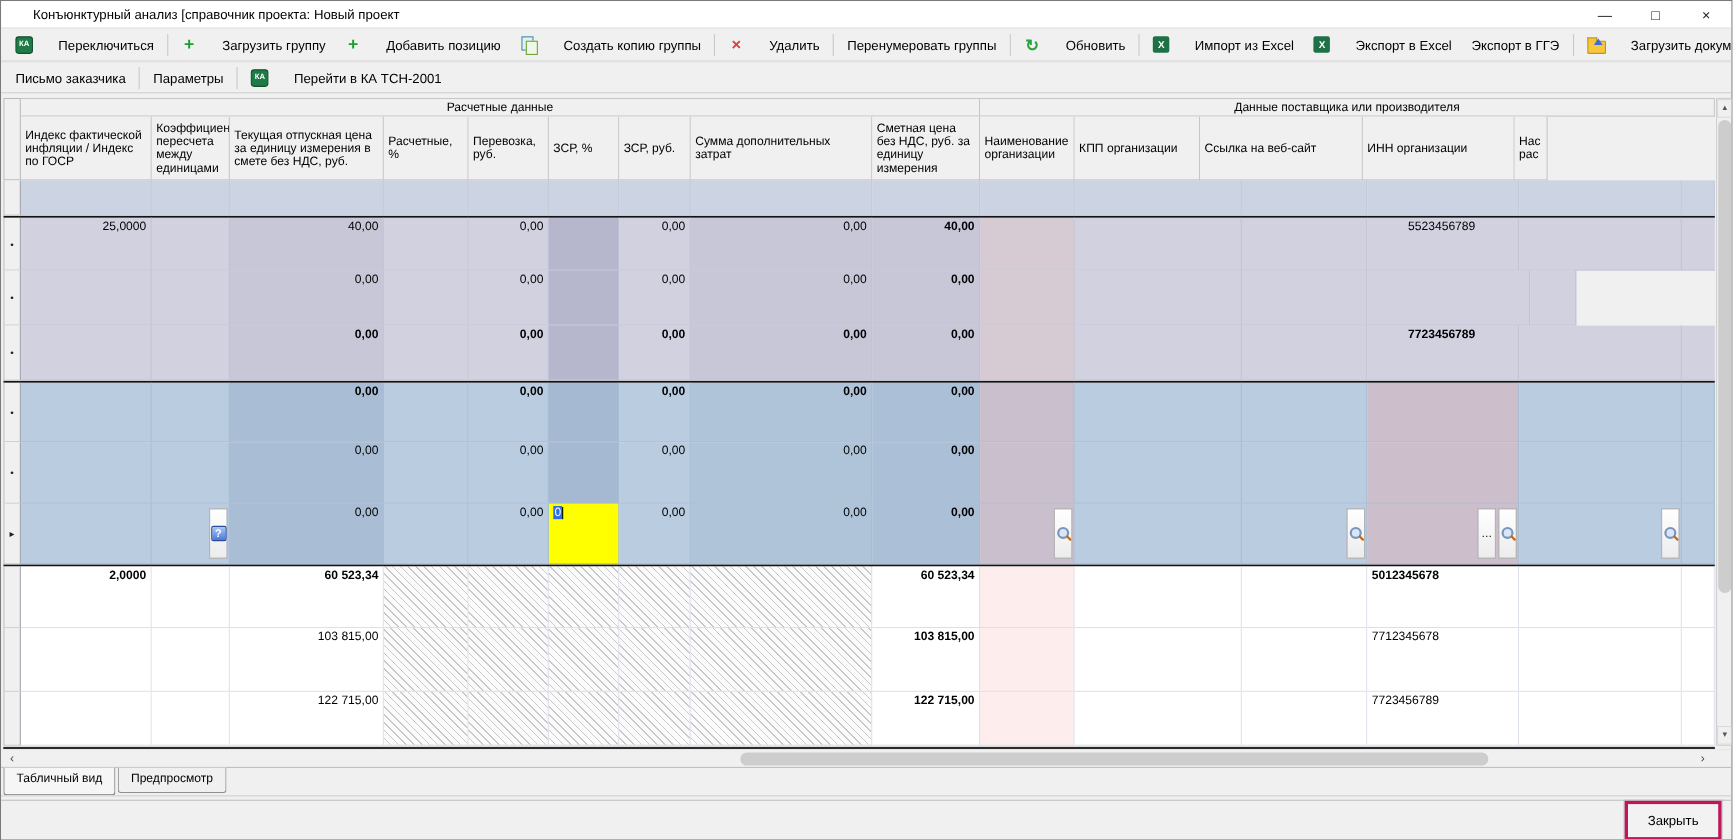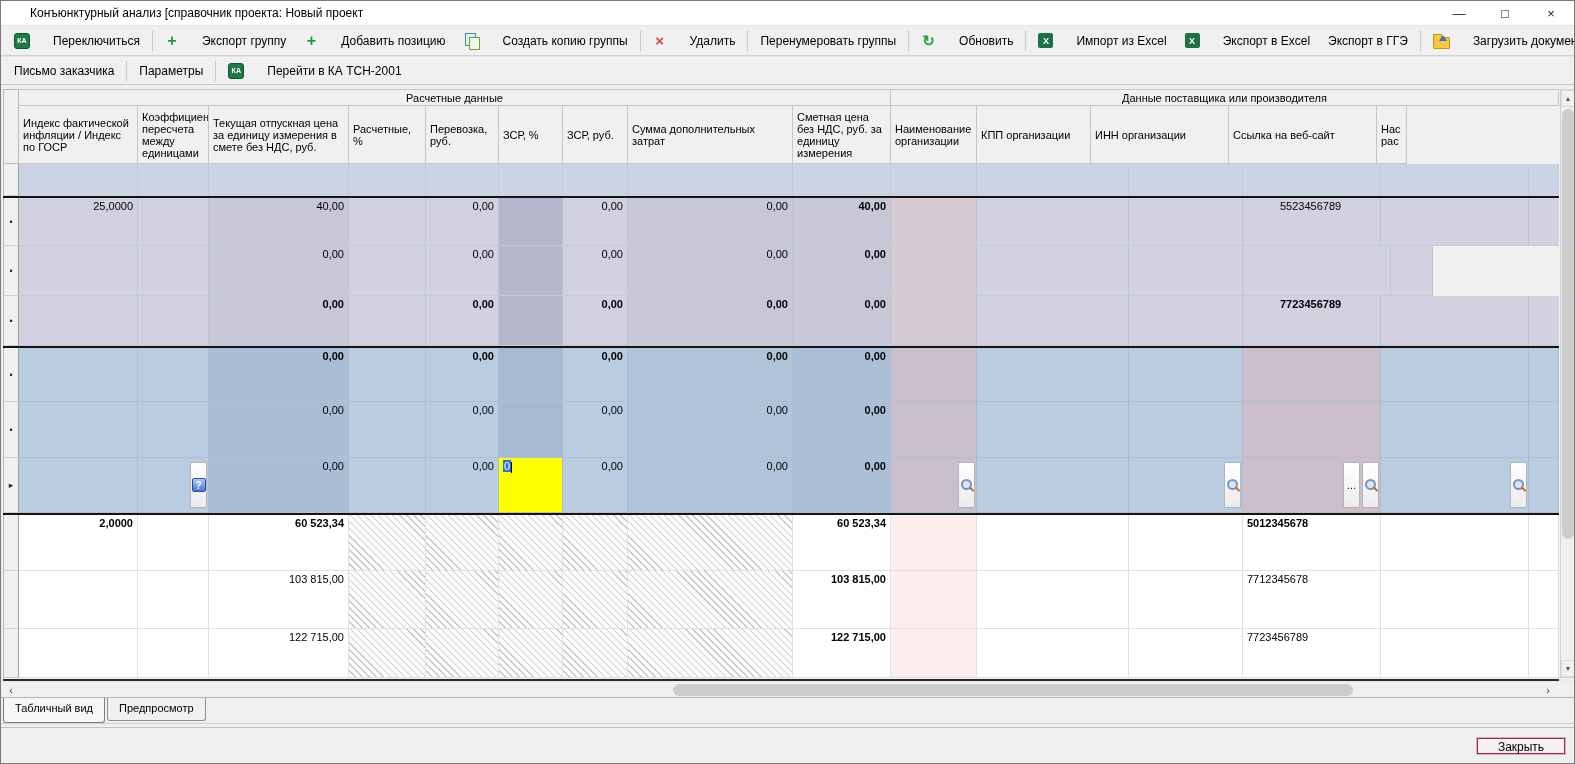--- a/index.html
+++ b/index.html
@@ -111,22 +111,22 @@
   .hthumb{position:absolute;left:672px;top:2px;width:680px;height:12px;background:#cdcdcd;border-radius:6px;}
   
   .tabsbar{height:26px;flex:none;background:#f0f0f0;border-top:1px solid #b5b5b5;display:flex;
            align-items:flex-start;padding-left:2px;}
   .tab{font-size:11px;padding:4px 11px;border:1px solid #8f8f8f;border-top:none;background:#f0f0f0;
        border-radius:0 0 3px 3px;margin-right:2px;height:23px;}
   .tab.active{background:#f6f6f6;height:25px;border-color:#7d7d7d;}
   .strip{height:4px;flex:none;background:#f0f0f0;border-top:1px solid #cfcfcf;}
   .bottombar{flex:1;background:#f0f0f0;border-top:1px solid #c2c2c2;display:flex;
              align-items:center;justify-content:flex-end;padding-right:9px;}
-  .closebtn{width:88px;height:16px;font-family:"Liberation Sans",sans-serif;font-size:12px;
-            background:#f2f2f2;border:1px solid #be185d;box-shadow:0 0 0 1px #bdbdbd;cursor:default;}
+  .closebtn{width:88px;height:36px;font-family:"Liberation Sans",sans-serif;font-size:12px;
+            background:#f2f2f2;border:3px solid #be185d;box-shadow:0 0 0 1px #bdbdbd;cursor:default;}
 </style>
 </head>
 <body>
 
 <div class="win">
 
   <div class="titlebar">
     <span class="title">Конъюнктурный анализ [справочник проекта: Новый проект</span>
     <div class="winbtns">
       <div class="wbtn">—</div>
@@ -136,21 +136,21 @@
   </div>
 
   <div class="toolbar" id="toolbar1">
       <div class="tbtn">
         <span class="ic ic-ka">КА</span>
         <span>Переключиться</span>
       </div>
       <div class="tsep"></div>
       <div class="tbtn">
         <span class="ic ic-plus">+</span>
-        <span>Экспорт группу</span>
+        <span>Загрузить группу</span>
       </div>
       <div class="tbtn">
         <span class="ic ic-plus">+</span>
         <span>Добавить позицию</span>
       </div>
       <div class="tbtn">
         <span class="ic ic-copy"></span>
         <span>Создать копию группы</span>
       </div>
       <div class="tsep"></div>
@@ -218,22 +218,22 @@
               <div class="ghcell" style="width: 71px;">Коэффициент пересчета между единицами</div>
               <div class="ghcell" style="width: 140px;">Текущая отпускная цена за единицу измерения в смете без НДС, руб.</div>
               <div class="ghcell" style="width: 77px;">Расчетные, %</div>
               <div class="ghcell" style="width: 73px;">Перевозка, руб.</div>
               <div class="ghcell" style="width: 64px;">ЗСР, %</div>
               <div class="ghcell" style="width: 65px;">ЗСР, руб.</div>
               <div class="ghcell" style="width: 165px;">Сумма дополнительных затрат</div>
               <div class="ghcell" style="width: 98px;">Сметная цена без НДС, руб. за единицу измерения</div>
               <div class="ghcell" style="width: 86px;">Наименование организации</div>
               <div class="ghcell" style="width: 114px;">КПП организации</div>
+              <div class="ghcell" style="width: 148px;">Ссылка на веб-сайт</div>
               <div class="ghcell" style="width: 138px;">ИНН организации</div>
-              <div class="ghcell" style="width: 148px;">Ссылка на веб-сайт</div>
               <div class="ghcell" style="width: 30px;">Нас рас</div>
             </div>
           </div>
         </div>
         <div class="grow sec-band" style="height: 32px;">
           <div class="mkr"></div>
           <div class="cell c-index num" style="width: 119px;"></div>
           <div class="cell c-koef" style="width: 71px;"></div>
           <div class="cell c-price num" style="width: 140px;"></div>
           <div class="cell c-perev_pct num" style="width: 77px;"></div>

